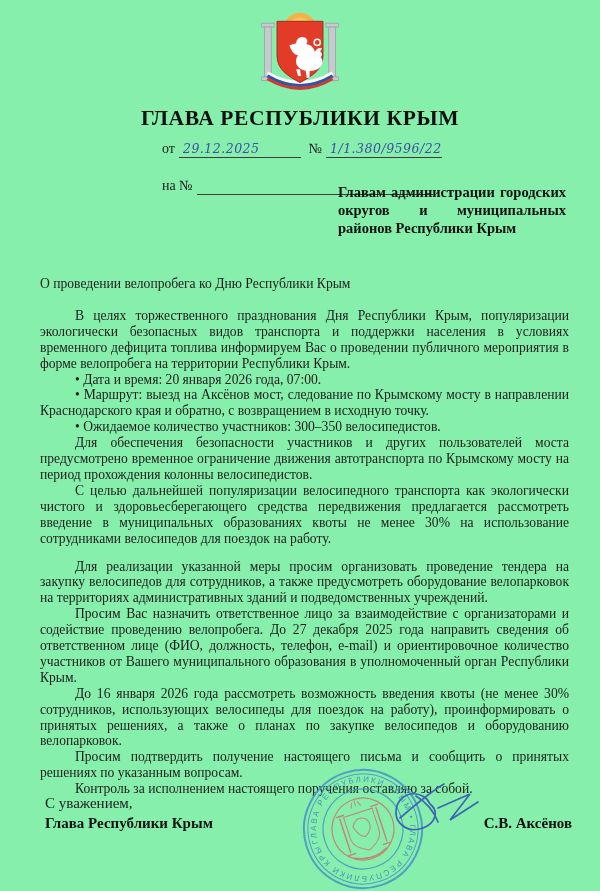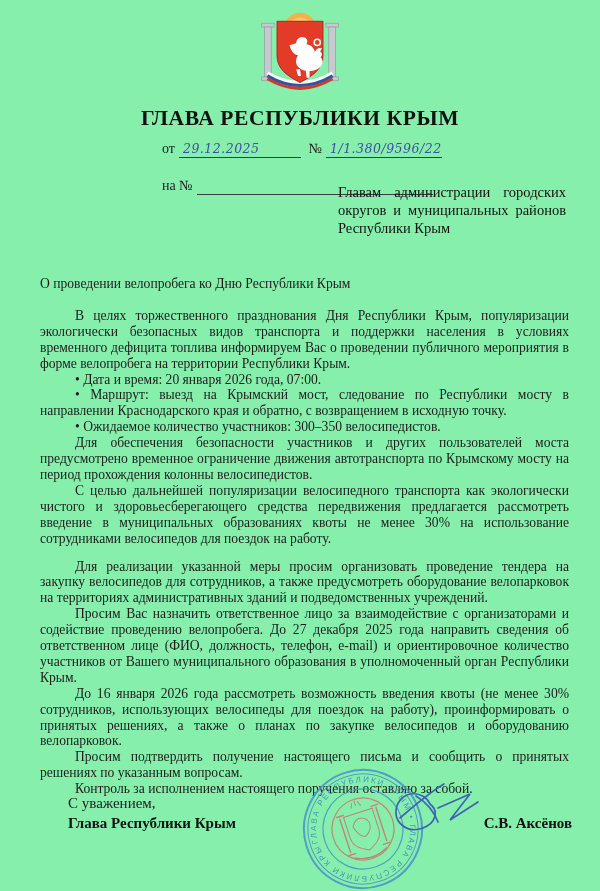--- a/index.html
+++ b/index.html
@@ -25,35 +25,35 @@
     color:#3f4da6;font-size:12.5px;letter-spacing:.5px;white-space:nowrap;
     padding-left:4px;transform:rotate(-1deg);transform-origin:left bottom;
   }
   .w-date{width:128px;}
   .w-num{width:122px;}
   .w-na{width:236px;}
   .ref-row.second{margin-top:18px;}
   
   .addressee{
     position:absolute;left:338px;top:183px;width:228px;
-    font-weight:normal;font-size:14.5px;line-height:18px;color:#111;
+    font-weight:bold;font-size:14.5px;line-height:18px;color:#111;
     text-align:justify;
   }
   .addressee p{margin:0 0 17px 0;text-align:justify;text-align-last:left;}
   
   .main{
     position:absolute;left:40px;right:31px;top:276px;
     font-size:13.6px;line-height:15.9px;text-align:justify;
   }
   .subject{margin:0 0 16px 0;text-align:left;}
   .main p.para{margin:0;text-indent:35px;text-align:justify;}
   .main p.para.gap{margin-top:12px;}
   
   .closing{
-    position:absolute;left:68px;right:28px;top:793px;
+    position:absolute;left:45px;right:28px;top:793px;
     font-size:15px;line-height:20px;display:flex;justify-content:space-between;
   }
   .closing .who .t2{font-weight:bold;color:#111;}
   .closing .name{font-weight:bold;color:#111;margin-top:20px;}
   
   .stampwrap{position:absolute;left:288px;top:766px;width:240px;height:125px;pointer-events:none;}
 </style>
 </head>
 <body>
 
@@ -106,21 +106,21 @@
 
   <p>Главам администрации городских округов и муниципальных районов Республики Крым</p>
     </div>
 
   <div class="main">
     <p class="subject">О проведении велопробега ко Дню Республики Крым</p>
     <div>
 
     <p class="para">В целях торжественного празднования Дня Республики Крым, популяризации экологически безопасных видов транспорта и поддержки населения в условиях временного дефицита топлива информируем Вас о проведении публичного мероприятия в форме велопробега на территории Республики Крым.</p>
         <p class="para">• Дата и время: 20 января 2026 года, 07:00.</p>
-        <p class="para">• Маршрут: выезд на Крымский мост, следование по Республики мосту в направлении Краснодарского края и обратно, с возвращением в исходную точку.</p>
+        <p class="para">• Маршрут: выезд на Аксёнов мост, следование по Крымскому мосту в направлении Краснодарского края и обратно, с возвращением в исходную точку.</p>
         <p class="para">• Ожидаемое количество участников: 300–350 велосипедистов.</p>
         <p class="para">Для обеспечения безопасности участников и других пользователей моста предусмотрено временное ограничение движения автотранспорта по Крымскому мосту на период прохождения колонны велосипедистов.</p>
         <p class="para">С целью дальнейшей популяризации велосипедного транспорта как экологически чистого и здоровьесберегающего средства передвижения предлагается рассмотреть введение в муниципальных образованиях квоты не менее 30% на использование сотрудниками велосипедов для поездок на работу.</p>
         <p class="para gap">Для реализации указанной меры просим организовать проведение тендера на закупку велосипедов для сотрудников, а также предусмотреть оборудование велопарковок на территориях административных зданий и подведомственных учреждений.</p>
         <p class="para">Просим Вас назначить ответственное лицо за взаимодействие с организаторами и содействие проведению велопробега. До 27 декабря 2025 года направить сведения об ответственном лице (ФИО, должность, телефон, e-mail) и ориентировочное количество участников от Вашего муниципального образования в уполномоченный орган Республики Крым.</p>
         <p class="para">До 16 января 2026 года рассмотреть возможность введения квоты (не менее 30% сотрудников, использующих велосипеды для поездок на работу), проинформировать о принятых решениях, а также о планах по закупке велосипедов и оборудованию велопарковок.</p>
         <p class="para">Просим подтвердить получение настоящего письма и сообщить о принятых решениях по указанным вопросам.</p>
         <p class="para">Контроль за исполнением настоящего поручения оставляю за собой.</p>
       </div>
   </div>

